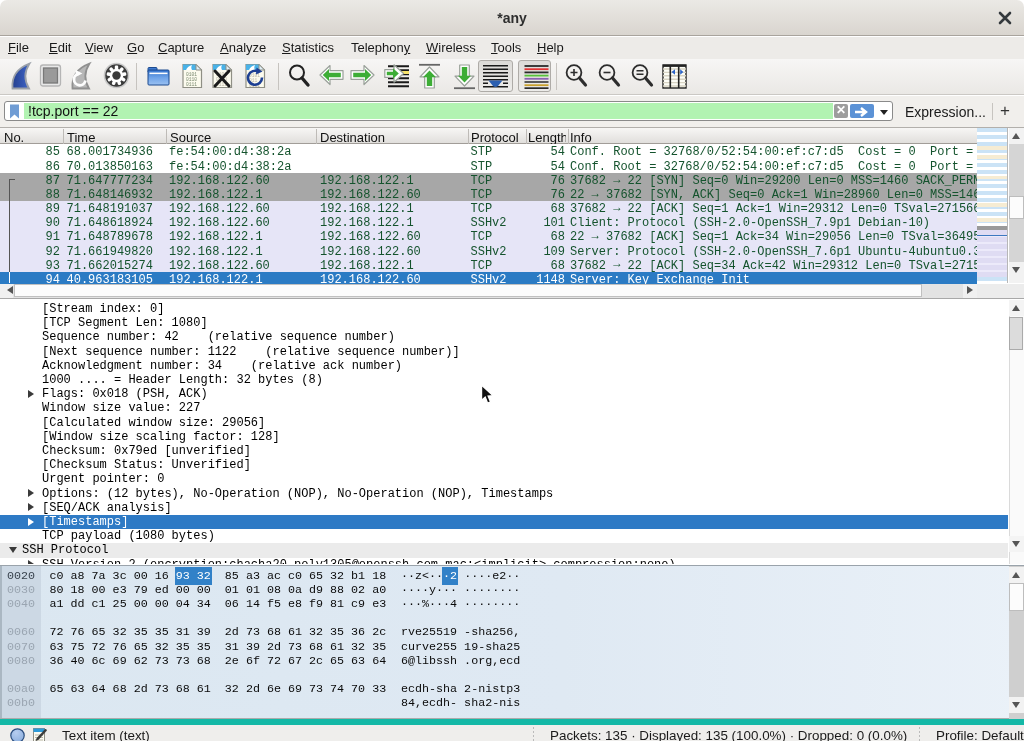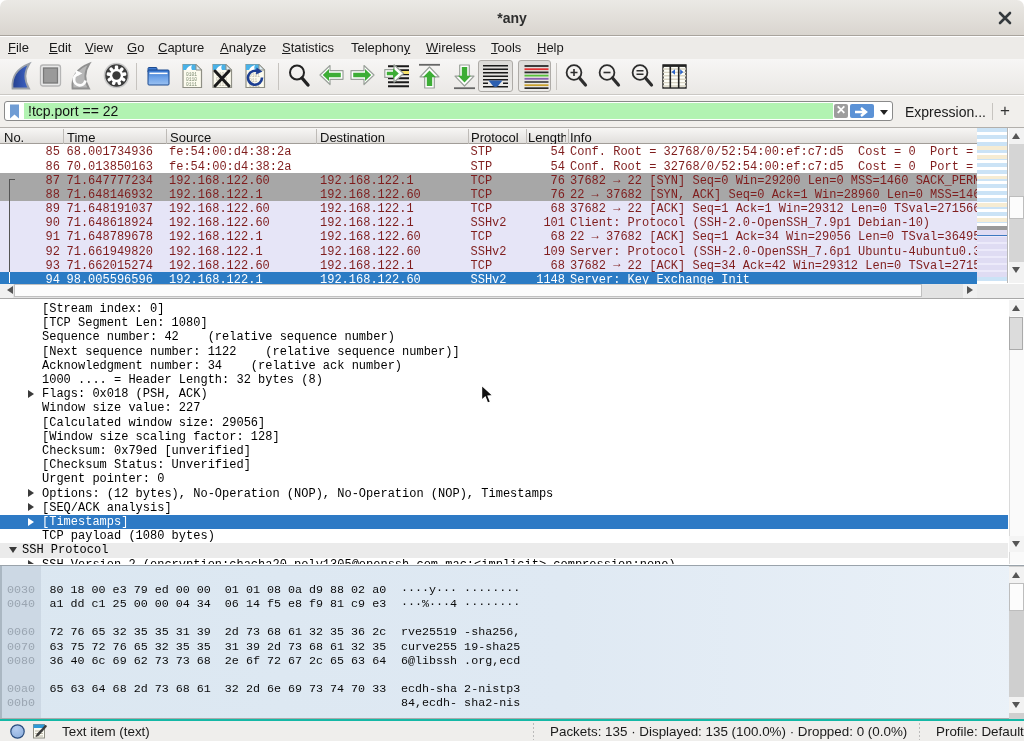--- a/index.html
+++ b/index.html
@@ -36,21 +36,21 @@
 #fexpr{left:905px;top:8px;font-size:14px;color:#1a1a1a}
 #fsep{left:992px;top:7px;width:1px;height:17px;background:#c7c4c0}
 #fplus{left:1000px;top:5px;font-size:17px;color:#333}
 
 #plist{left:0;top:128px;width:1024px;height:170.5px;background:#fff;overflow:hidden}
 #phead{left:0;top:0;width:977px;height:16px;
   background:linear-gradient(#f7f6f5,#e1dfdc);border-bottom:1px solid #a19d98}
 .hl{position:absolute;top:2px;font-size:13px;color:#111;white-space:nowrap}
 .hsep{position:absolute;top:1px;width:1px;height:15px;background:#bebbb7}
 .prow{position:absolute;left:0;width:977px;height:14.16px;font-family:"Liberation Mono",monospace;
-  font-size:12px;color:#7f1d1d;overflow:hidden}
+  font-size:12px;color:#14532d;overflow:hidden}
 .prow span{position:absolute;top:1.2px;white-space:pre}
 .c0{left:0;width:60px;text-align:right}
 .c1{left:66.5px}.c2{left:169px}.c3{left:320px}.c4{left:470.5px}
 .c5{left:506px;width:59px;text-align:right}
 .c6{left:570px;width:407px;overflow:hidden}
 
 #minimap{left:977px;top:0;width:31px;height:155px;background:#fff;border-right:1px solid #b7b7b7;overflow:hidden}
 .vsb{position:absolute;width:15.5px;background:#d5d5d5}
 .sbbtn{position:absolute;left:0;width:15.5px;height:16px;background:#f2f2f2}
 .arr{position:absolute;left:3.6px;width:0;height:0;border-left:4px solid transparent;border-right:4px solid transparent}
@@ -69,21 +69,21 @@
 #hpane{left:0;top:565px;width:1024px;height:153.5px;border-top:1px solid #9aa3ab;
   background:linear-gradient(90deg,#dbe7f1 0%,#dfe9f3 55%,#eaf1f8 100%)}
 #hoff{left:0;top:0;width:41px;height:153px;background:#ccd8e4}
 .hrow{position:absolute;left:0;width:1008px;height:14.22px;font-family:"Liberation Mono",monospace;
   font-size:11.7px;white-space:pre}
 .hrow .off{position:absolute;left:7px;color:#9aa5b1}
 .hrow .byt{position:absolute;left:49.5px;color:#0a0a0a}
 .hrow .asc{position:absolute;left:401px;color:#0a0a0a}
 .hsel{background:#3181c8;color:#fff;padding:2px 1px 2.5px;margin:0 -1px}
 
-#statusbar{left:0;top:719px;width:1024px;height:22px;background:#efeeec;border-top:2px solid #14b8a6}
+#statusbar{left:0;top:719px;width:1024px;height:22px;background:#efeeec;border-top:6px solid #14b8a6}
 .sbtext{position:absolute;top:3px;font-size:13.4px;color:#1a1a1a}
 .dotsep{position:absolute;top:2px;width:1px;height:17px;
   background:repeating-linear-gradient(#bbb 0 2px,transparent 2px 4px)}
 </style></head>
 <body>
 <div id="win">
 <div class="abs" id="titlebar"></div>
 <div class="abs" id="title">*any</div>
 <svg class="abs" style="left:997px;top:10px" width="16" height="16" viewBox="0 0 16 16">
  <path d="M3 3 L13 13 M13 3 L3 13" stroke="#34393d" stroke-width="2.6" stroke-linecap="round"></path>
@@ -368,21 +368,21 @@
         <span class="c0">93</span>
         <span class="c1">71.662015274</span>
         <span class="c2">192.168.122.60</span>
         <span class="c3">192.168.122.1</span>
         <span class="c4">TCP</span>
         <span class="c5">68</span>
         <span class="c6">37682 <span class="ar">→</span> 22 [ACK] Seq=34 Ack=42 Win=29312 Len=0 TSval=2715660532 TSecr=3649487904</span>
       </div>
 <div class="prow" style="top:143.64px;background:#2b7bc4;color:#fff">
         <span class="c0">94</span>
-        <span class="c1">98.005596596</span>
+        <span class="c1">40.963183105</span>
         <span class="c2">192.168.122.1</span>
         <span class="c3">192.168.122.60</span>
         <span class="c4">SSHv2</span>
         <span class="c5">1148</span>
         <span class="c6">Server: Key Exchange Init</span>
       </div>
 <div class="abs" style="left:8.5px;top:51px;width:6px;height:1.2px;background:#555"></div>
 <div class="abs" style="left:8.5px;top:51px;width:1.2px;height:92.6px;background:#555"></div>
 <div class="abs" style="left:8.5px;top:143.6px;width:1.2px;height:11.9px;background:#fff"></div>
 <div class="abs" id="minimap">
@@ -454,20 +454,21 @@
 <div class="abs" style="left:1009px;top:17px;width:14px;height:33px;background:#dcdcdc;border:1px solid #aaa"></div>
 <div class="sbbtn" style="left:1008.5px;top:236px;background:#f4f4f4;height:16px">
           <div class="arr adn" style="top:5px"></div>
         </div>
 </div>
     </div>
 <div class="abs" id="hpane">
 <div class="abs" id="hoff"></div>
 <div class="abs" style="left:0;top:0;width:1.5px;height:153px;background:#aab7c2"></div>
 <div class="abs" style="left:0;top:151.5px;width:1024px;height:1.5px;background:#ababab"></div>
+<div class="hrow" style="top:2.5px"><span class="off" style="color:#39434e">0020</span><span class="byt">c0 a8 7a 3c 00 16 <span class="hsel">93 32</span>  85 a3 ac c0 65 32 b1 18</span><span class="asc">··z&lt;··<span class="hsel">·2</span> ····e2··</span></div>
 <div class="hrow" style="top:16.72px"><span class="off">0030</span><span class="byt">80 18 00 e3 79 ed 00 00  01 01 08 0a d9 88 02 a0</span><span class="asc">····y··· ········</span></div>
 <div class="hrow" style="top:30.94px"><span class="off">0040</span><span class="byt">a1 dd c1 25 00 00 04 34  06 14 f5 e8 f9 81 c9 e3</span><span class="asc">···%···4 ········</span></div>
 <div class="hrow" style="top:59.38px"><span class="off">0060</span><span class="byt">72 76 65 32 35 35 31 39  2d 73 68 61 32 35 36 2c</span><span class="asc">rve25519 -sha256,</span></div>
 <div class="hrow" style="top:73.6px"><span class="off">0070</span><span class="byt">63 75 72 76 65 32 35 35  31 39 2d 73 68 61 32 35</span><span class="asc">curve255 19-sha25</span></div>
 <div class="hrow" style="top:87.82px"><span class="off">0080</span><span class="byt">36 40 6c 69 62 73 73 68  2e 6f 72 67 2c 65 63 64</span><span class="asc">6@libssh .org,ecd</span></div>
 <div class="hrow" style="top:116.26px"><span class="off">00a0</span><span class="byt">65 63 64 68 2d 73 68 61  32 2d 6e 69 73 74 70 33</span><span class="asc">ecdh-sha 2-nistp3</span></div>
 <div class="hrow" style="top:130.48px"><span class="off">00b0</span><span class="asc">84,ecdh- sha2-nis</span></div>
 <div class="abs" style="left:1008.5px;top:0;width:15.5px;height:153px;background:#cfcfcf"></div>
 <div class="sbbtn" style="left:1008.5px;top:1px;background:#f2f2f2">
         <div class="arr aup" style="top:5px"></div>

